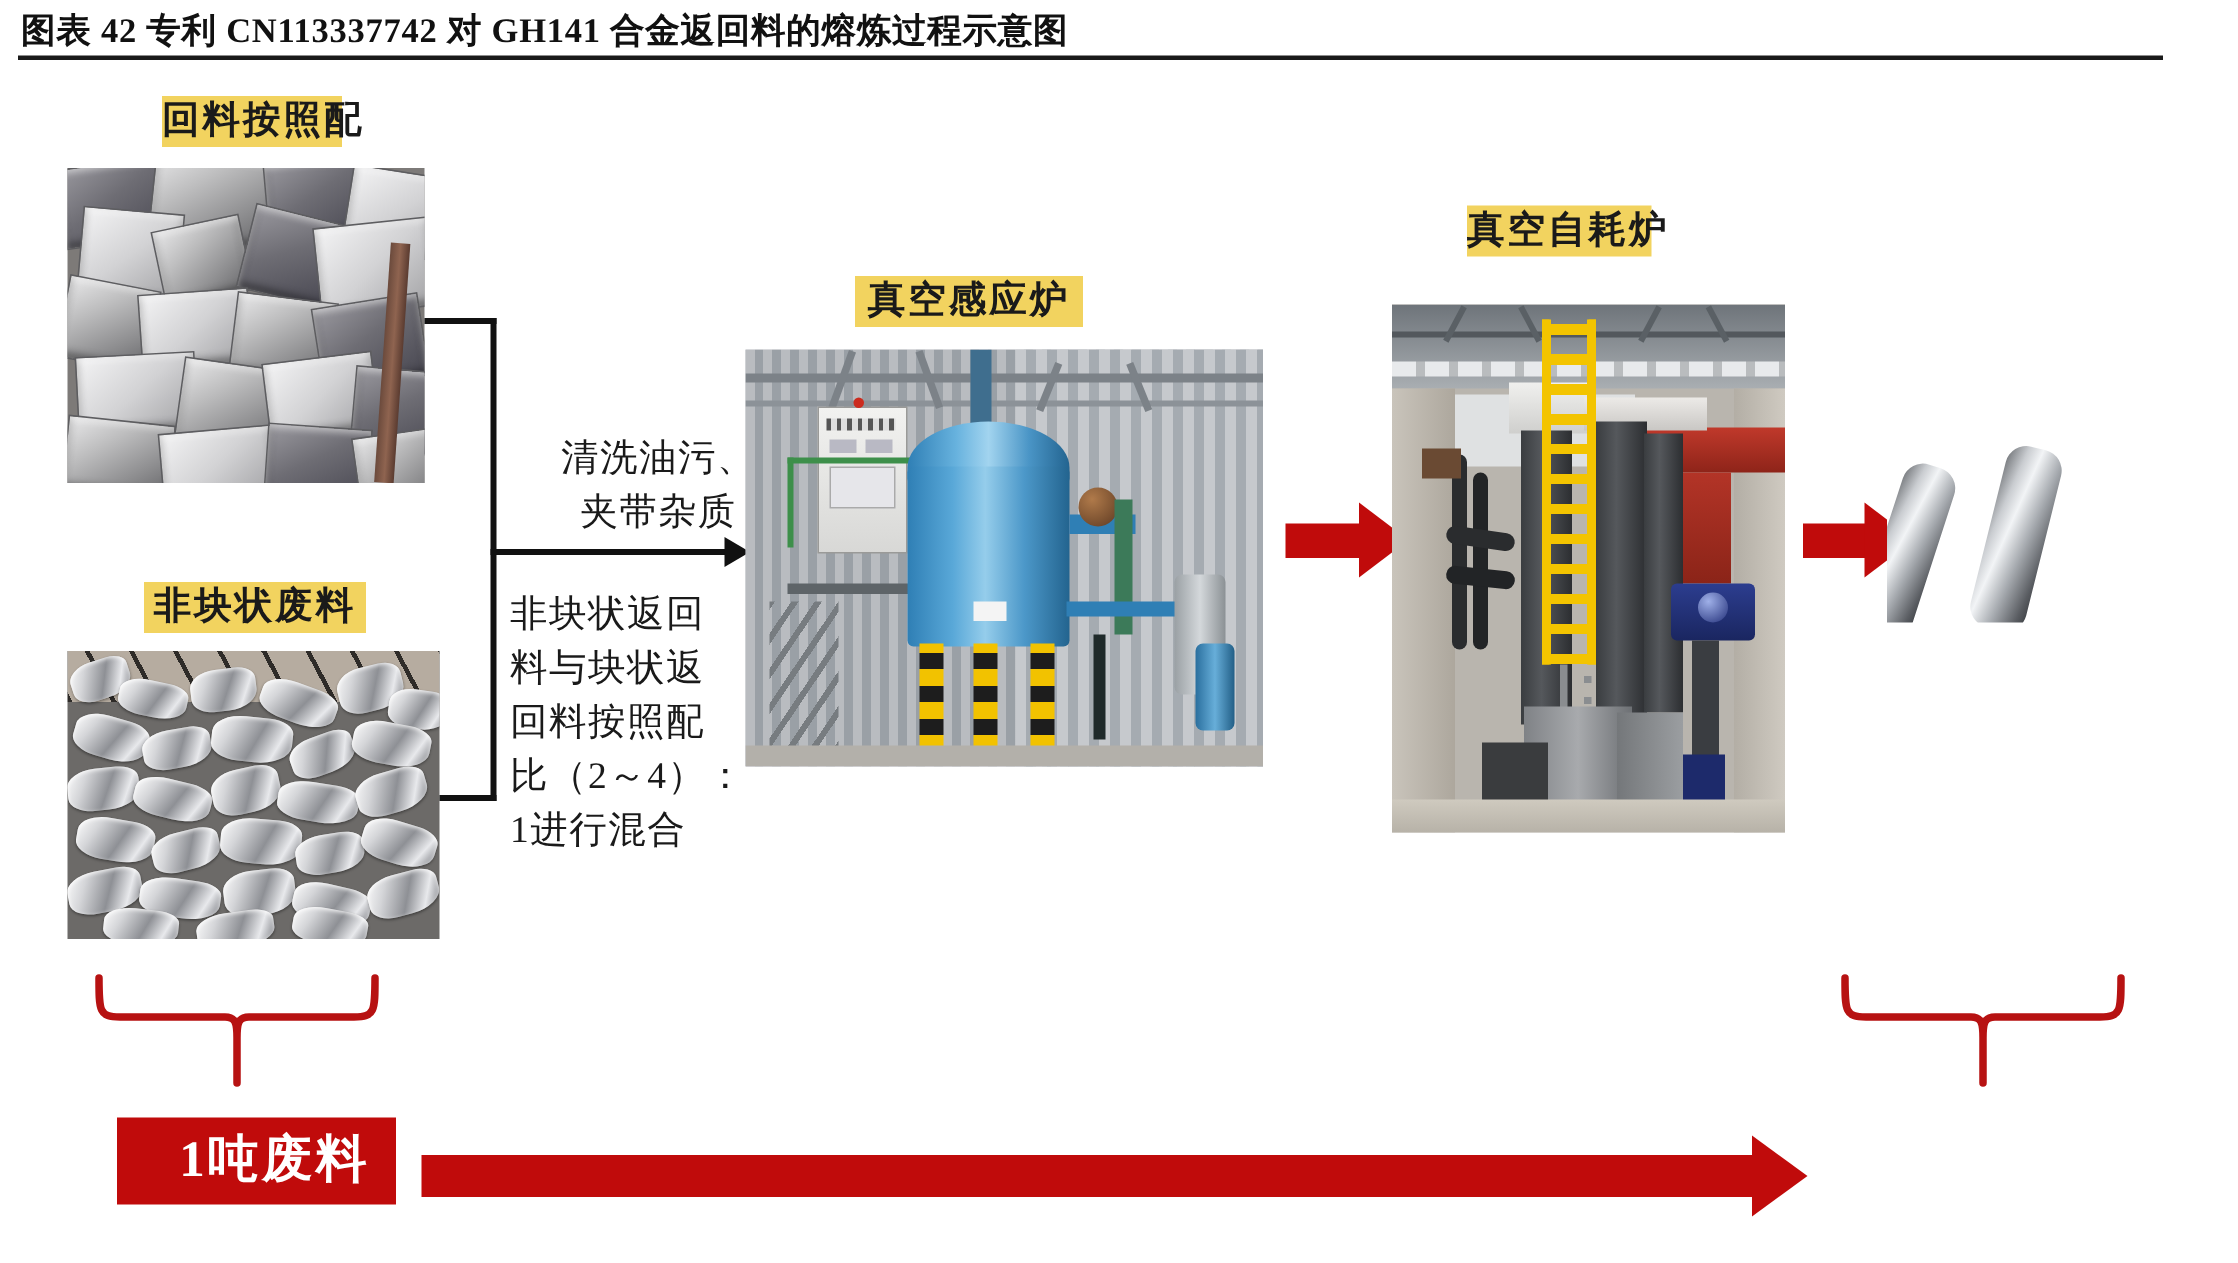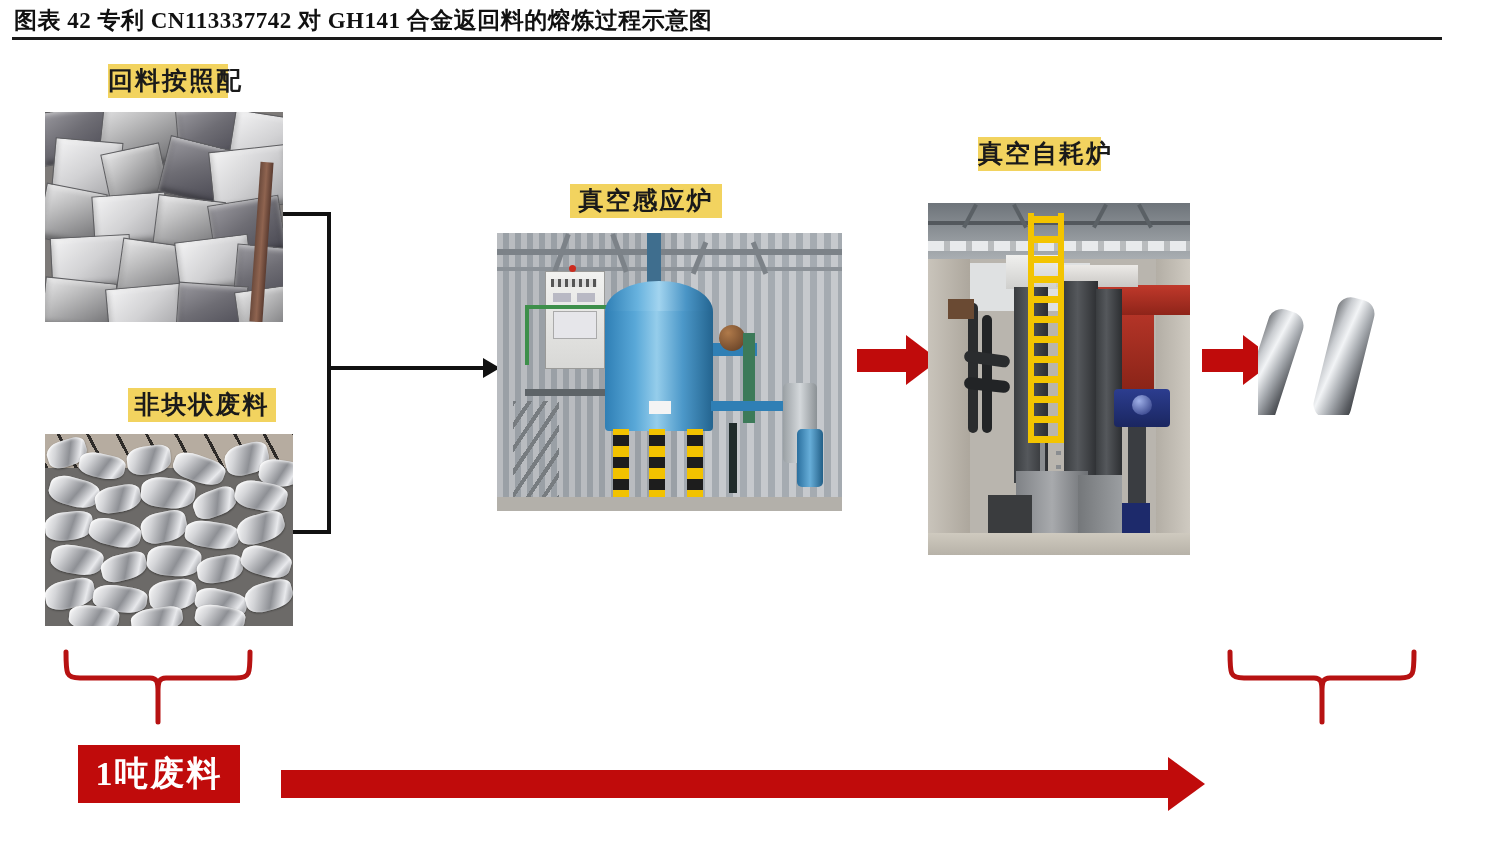--- a/index.html
+++ b/index.html
@@ -175,20 +175,21 @@
     background: #C00B0B;
     color: #ffffff;
     font-family: "Liberation Serif", "DejaVu Serif", serif;
     font-weight: bold;
     text-align: center;
     letter-spacing: 2px;
     display: flex;
     align-items: center;
     justify-content: center;
     white-space: pre-line;
+    padding-left: 24px;
   }
 
   
   .brace { position: absolute; }
 </style>
 </head>
 <body>
 
 <div id="page">
 
@@ -218,21 +219,21 @@
       <div class="chunk light" style="left:132px; top:126px; width:72px; height:50px; transform:rotate(-7deg);"></div>
       <div class="chunk dark" style="left:190px; top:134px; width:60px; height:54px; transform:rotate(5deg);"></div>
       <div class="chunk" style="left:-2px; top:168px; width:70px; height:48px; transform:rotate(6deg);"></div>
       <div class="chunk light" style="left:62px; top:174px; width:74px; height:46px; transform:rotate(-5deg);"></div>
       <div class="chunk dark" style="left:132px; top:172px; width:68px; height:48px; transform:rotate(4deg);"></div>
       <div class="chunk" style="left:192px; top:176px; width:58px; height:46px; transform:rotate(-8deg);"></div>
       <div class="bar-rust" style="left:210px; top:50px; width:13px; height:160px; transform:rotate(4deg);"></div>
     </div>
   </div>
 
-  <div class="ylabel" style="left:96px; top:388px; width:148px;margin-left:32px;">非块状废料</div>
+  <div class="ylabel" style="left:96px; top:388px; width:148px;">非块状废料</div>
 
   <div class="photo" style="left:45px; top:434px; width:248px; height:192px; background:#6c6a68;">
     <div class="photo-inner">
       <div style="position:absolute; left:0; top:0; width:100%; height:34px;
                   background:repeating-linear-gradient(62deg,#2e2b28 0 3px,#b6aca0 3px 26px);"></div>
       <div class="turn" style="left:2px;  top:6px;   width:40px; height:26px; transform:rotate(-18deg);"></div>
       <div class="turn" style="left:34px; top:20px;  width:46px; height:24px; transform:rotate(12deg);"></div>
       <div class="turn" style="left:82px; top:12px;  width:44px; height:28px; transform:rotate(-7deg);"></div>
       <div class="turn" style="left:128px;top:22px;  width:52px; height:26px; transform:rotate(20deg);"></div>
       <div class="turn" style="left:180px;top:10px;  width:44px; height:30px; transform:rotate(-14deg);"></div>
@@ -262,20 +263,27 @@
       <div class="turn" style="left:150px;top:172px; width:50px; height:24px; transform:rotate(10deg);"></div>
     </div>
   </div>
 
   <div class="kline" style="left:283px; top:212px; width:48px; height:4px;"></div>
   <div class="kline" style="left:327px; top:212px; width:4px; height:322px;"></div>
   <div class="kline" style="left:293px; top:530px; width:38px; height:4px;"></div>
   <div class="kline" style="left:327px; top:366px; width:158px; height:4px;"></div>
   <div class="karrow-head" style="left:483px; top:358px;"></div>
 
+  <div class="proc-text" style="left:359px; top:288px; width:160px; text-align:center;">清洗油污、
+夹带杂质</div>
+  <div class="proc-text" style="left:340px; top:392px; width:160px;">非块状返回
+料与块状返
+回料按照配
+比（2～4）：
+1进行混合</div>
 
   <div class="ylabel" style="left:570px; top:184px; width:152px;">真空感应炉</div>
 
   <div class="photo" style="left:497px; top:233px; width:345px; height:278px; background:#c5c8cb;">
     <div class="photo-inner">
 
       <div class="wallpanel" style="left:0; top:0; width:100%; height:100%;"></div>
       <div class="wallpanel" style="left:180px; top:0; width:165px; height:100%;
             background:repeating-linear-gradient(90deg,#c6c9cd 0 7px,#a5abb1 7px 14px);"></div>
 

